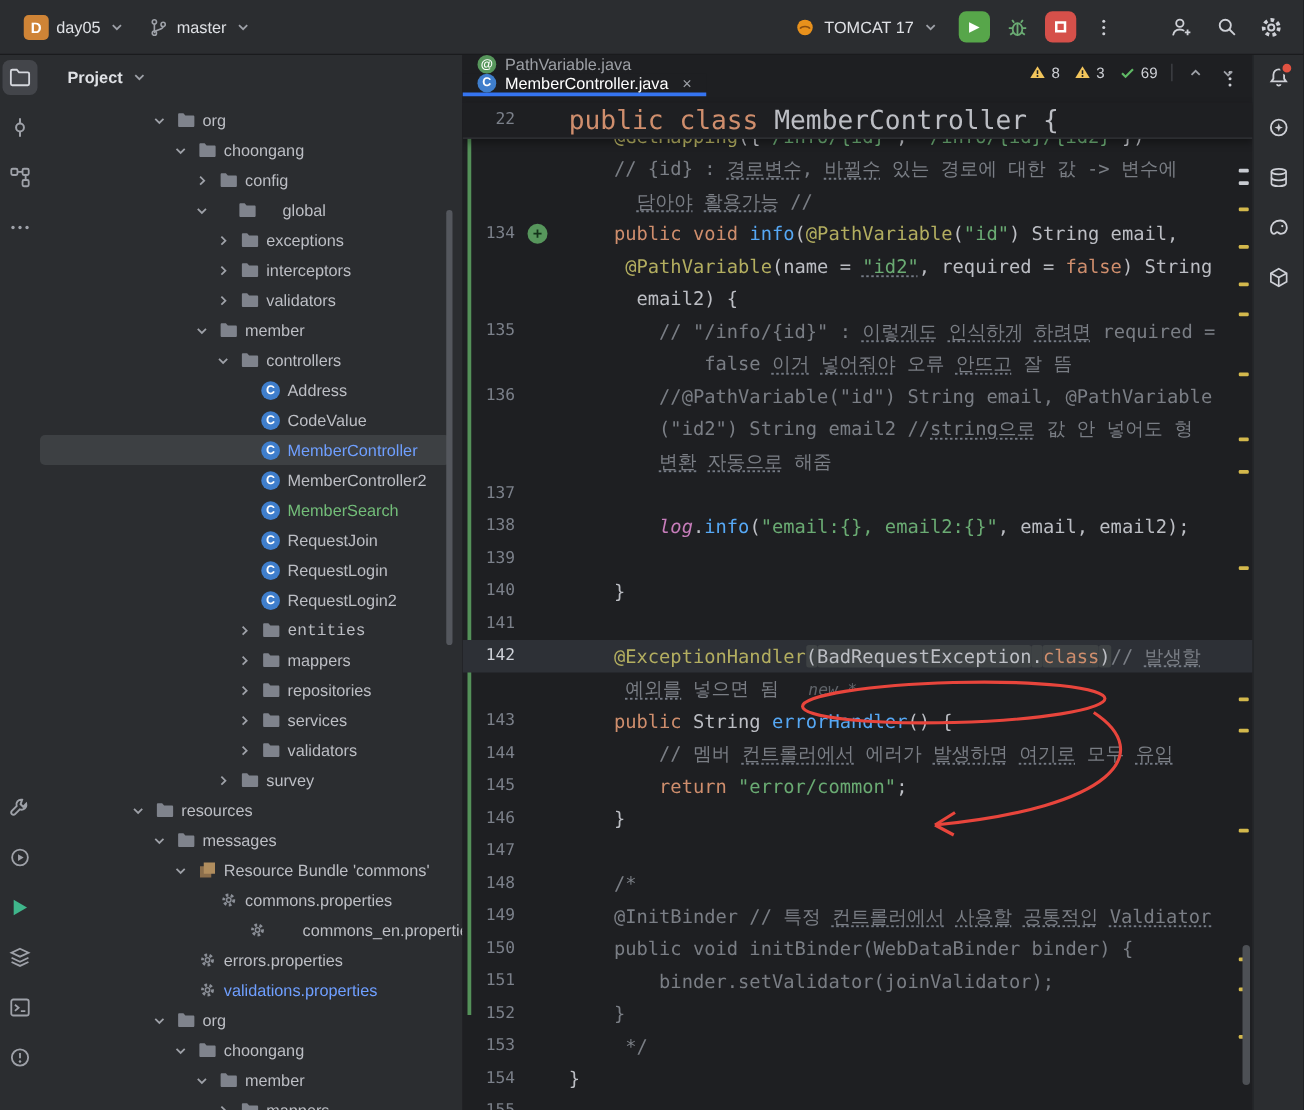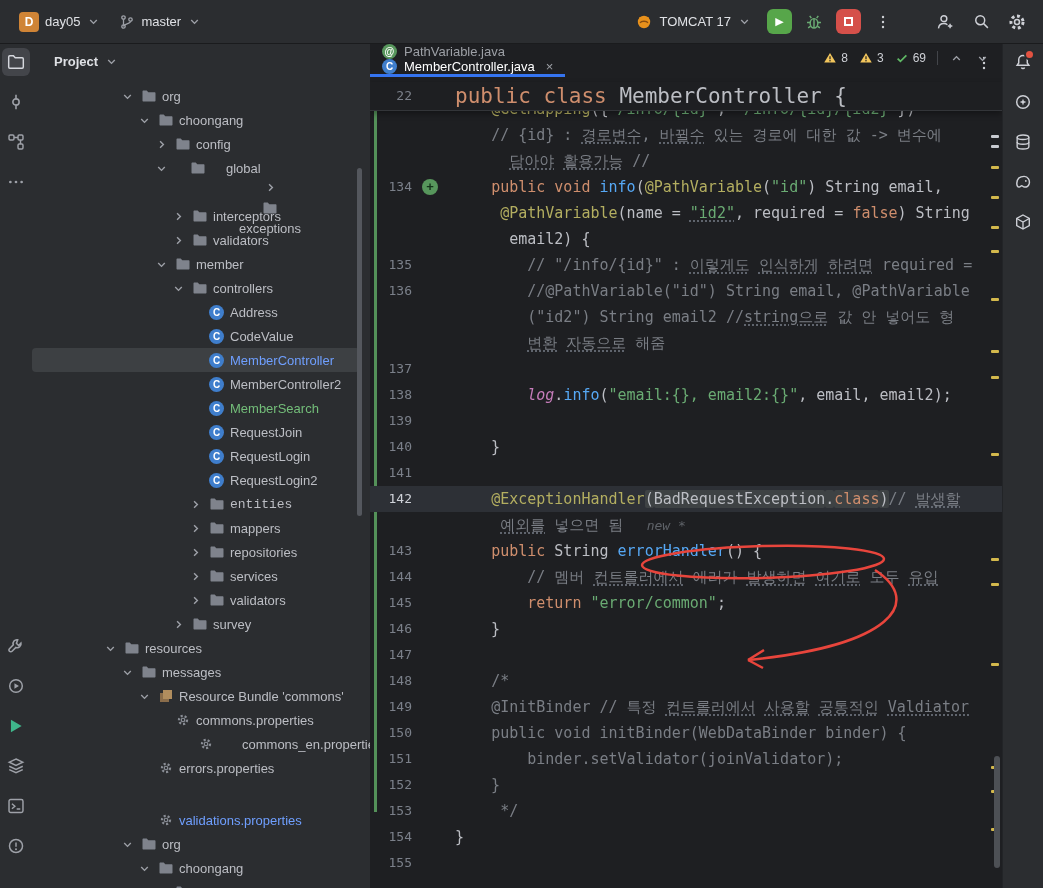--- a/index.html
+++ b/index.html
@@ -347,21 +347,21 @@
               <polyline points="4.5,6.5 8,10 11.5,6.5" fill="none" stroke="#9ea1a8" stroke-width="1.5"></polyline>
             </svg>
           </span>
           <span class="ticon">
             <svg viewBox="0 0 16 16" width="16" height="16">
               <path d="M1.5 3.5c0-.6.4-1 1-1h3.2l1.6 1.8h6.2c.6 0 1 .4 1 1v7.2c0 .6-.4 1-1 1h-11c-.6 0-1-.4-1-1z" fill="#7f838c"></path>
             </svg>
           </span>
           <span class="tlabel">global</span>
         </div>
-        <div class="trow" style="padding-left: 138px; flex-direction: column;">
+        <div class="trow" style="padding-left: 138px;">
           <span class="tchev">
             <svg viewBox="0 0 16 16" width="15" height="15">
               <polyline points="6.5,4.5 10,8 6.5,11.5" fill="none" stroke="#9ea1a8" stroke-width="1.5"></polyline>
             </svg>
           </span>
           <span class="ticon">
             <svg viewBox="0 0 16 16" width="16" height="16">
               <path d="M1.5 3.5c0-.6.4-1 1-1h3.2l1.6 1.8h6.2c.6 0 1 .4 1 1v7.2c0 .6-.4 1-1 1h-11c-.6 0-1-.4-1-1z" fill="#7f838c"></path>
             </svg>
           </span>
@@ -616,21 +616,21 @@
         <div class="trow" style="padding-left: 104px;">
           <span class="tchev"></span>
           <span class="ticon">
             <svg viewBox="0 0 16 16" width="14" height="14">
               <circle cx="8" cy="8" r="4.6" fill="none" stroke="#8a8e96" stroke-width="2.6" stroke-dasharray="2.4 2.2"></circle>
               <circle cx="8" cy="8" r="2" fill="none" stroke="#8a8e96" stroke-width="1.4"></circle>
             </svg>
           </span>
           <span class="tlabel">errors.properties</span>
         </div>
-        <div class="trow" style="padding-left: 104px; margin-top: 28px;">
+        <div class="trow" style="padding-left: 104px;">
           <span class="tchev"></span>
           <span class="ticon">
             <svg viewBox="0 0 16 16" width="14" height="14">
               <circle cx="8" cy="8" r="4.6" fill="none" stroke="#8a8e96" stroke-width="2.6" stroke-dasharray="2.4 2.2"></circle>
               <circle cx="8" cy="8" r="2" fill="none" stroke="#8a8e96" stroke-width="1.4"></circle>
             </svg>
           </span>
           <span class="tlabel t-modified">validations.properties</span>
         </div>
         <div class="trow" style="padding-left: 87px;">
@@ -785,20 +785,24 @@
           <span class="gut"></span>
           <span class="ctext"><span class="pl">     </span><span class="ann">@PathVariable</span><span class="pl">(name = </span><span class="str u">"id2"</span><span class="pl">, required = </span><span class="kw">false</span><span class="pl">) String</span></span>
         </div>
         <div class="crow">
           <span class="gut"></span>
           <span class="ctext"><span class="pl">      email2) {</span></span>
         </div>
         <div class="crow">
           <span class="gut">135</span>
           <span class="ctext"><span class="pl">        </span><span class="com">// "/info/{id}" : </span><span class="com u">이렇게도</span><span class="com"> </span><span class="com u">인식하게</span><span class="com"> </span><span class="com u">하려면</span><span class="com"> required =</span></span>
+        </div>
+        <div class="crow">
+          <span class="gut"></span>
+          <span class="ctext"><span class="pl">            </span><span class="com">false </span><span class="com u">이거</span><span class="com"> </span><span class="com u">넣어줘야</span><span class="com"> 오류 </span><span class="com u">안뜨고</span><span class="com"> 잘 뜸</span></span>
         </div>
         <div class="crow">
           <span class="gut">136</span>
           <span class="ctext"><span class="pl">        </span><span class="com">//@PathVariable("id") String email, @PathVariable</span></span>
         </div>
         <div class="crow">
           <span class="gut"></span>
           <span class="ctext"><span class="pl">        </span><span class="com">("id2") String email2 //</span><span class="com u">string으로</span><span class="com"> 값 안 넣어도 형</span></span>
         </div>
         <div class="crow">

